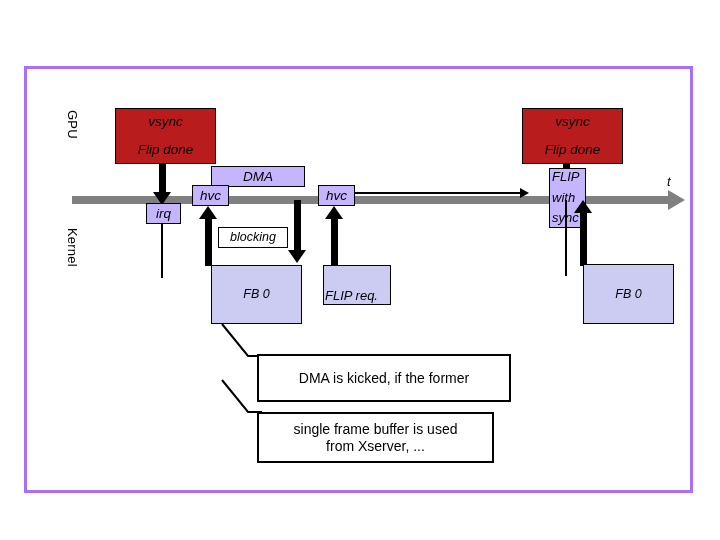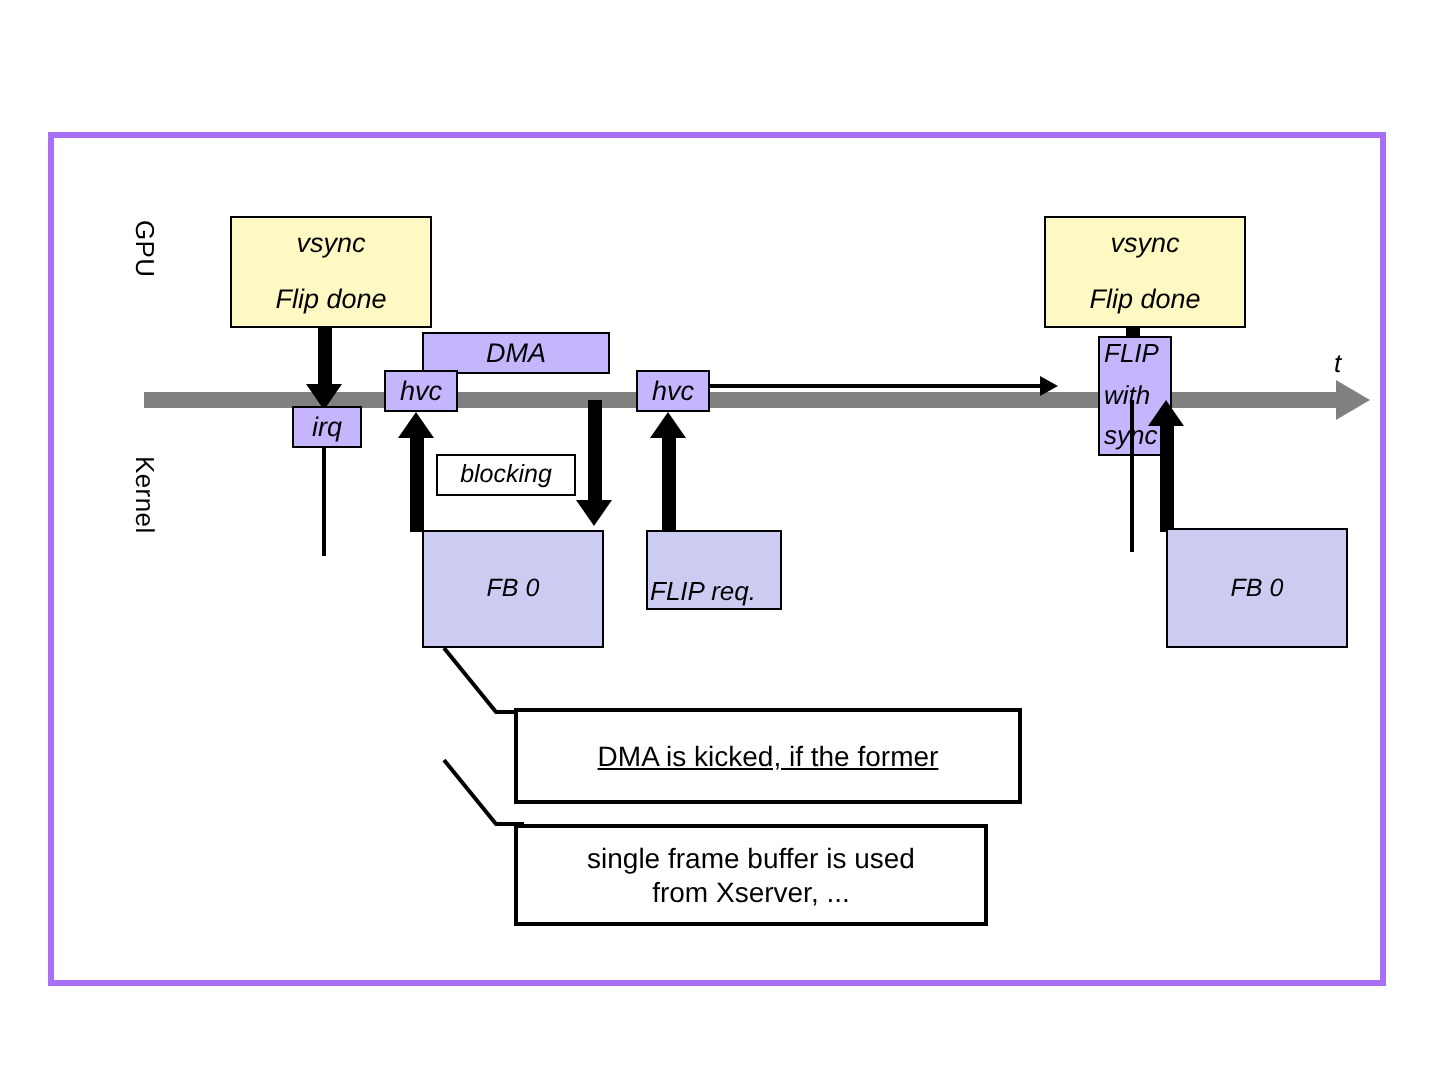--- a/index.html
+++ b/index.html
@@ -65,21 +65,21 @@
     position: absolute;
     box-sizing: border-box;
     display: flex;
     align-items: center;
     justify-content: center;
     text-align: center;
     color: #000;
     line-height: 1.15;
   }
   .box-white {
-    background: #fef9c3;
+    background: #b91c1c;
     border: 1px solid #000;
     font-size: 13.5px;
     font-style: italic;
     gap: 12px;
   }
   .box-blue {
     background: #c4b5fd;
     border: 1px solid #000;
     font-size: 13.5px;
     font-style: italic;
@@ -242,21 +242,21 @@
 
   <div class="box box-lav" style="left:583px; top:264px; width:91px; height:60px;">
     <span>FB 0</span>
   </div>
 
   <svg class="callout" style="left:218px; top:322px; width:46px; height:110px;" viewBox="0 0 46 110">
     <polyline points="4,2 30,34 44,34" fill="none" stroke="#000" stroke-width="2"></polyline>
     <polyline points="4,58 30,90 44,90" fill="none" stroke="#000" stroke-width="2"></polyline>
   </svg>
 
-  <div class="box box-note" style="left:257px; top:354px; width:254px; height:48px; flex-direction:row;text-decoration:underline;">
+  <div class="box box-note" style="left:257px; top:354px; width:254px; height:48px; flex-direction:row;">
     <span>DMA is kicked, if the former</span>
   </div>
 
   <div class="box box-note" style="left:257px; top:412px; width:237px; height:51px; flex-direction:column;">
     <span>single frame buffer is used</span>
     <span>from Xserver, ...</span>
   </div>
 
 </div>
 

